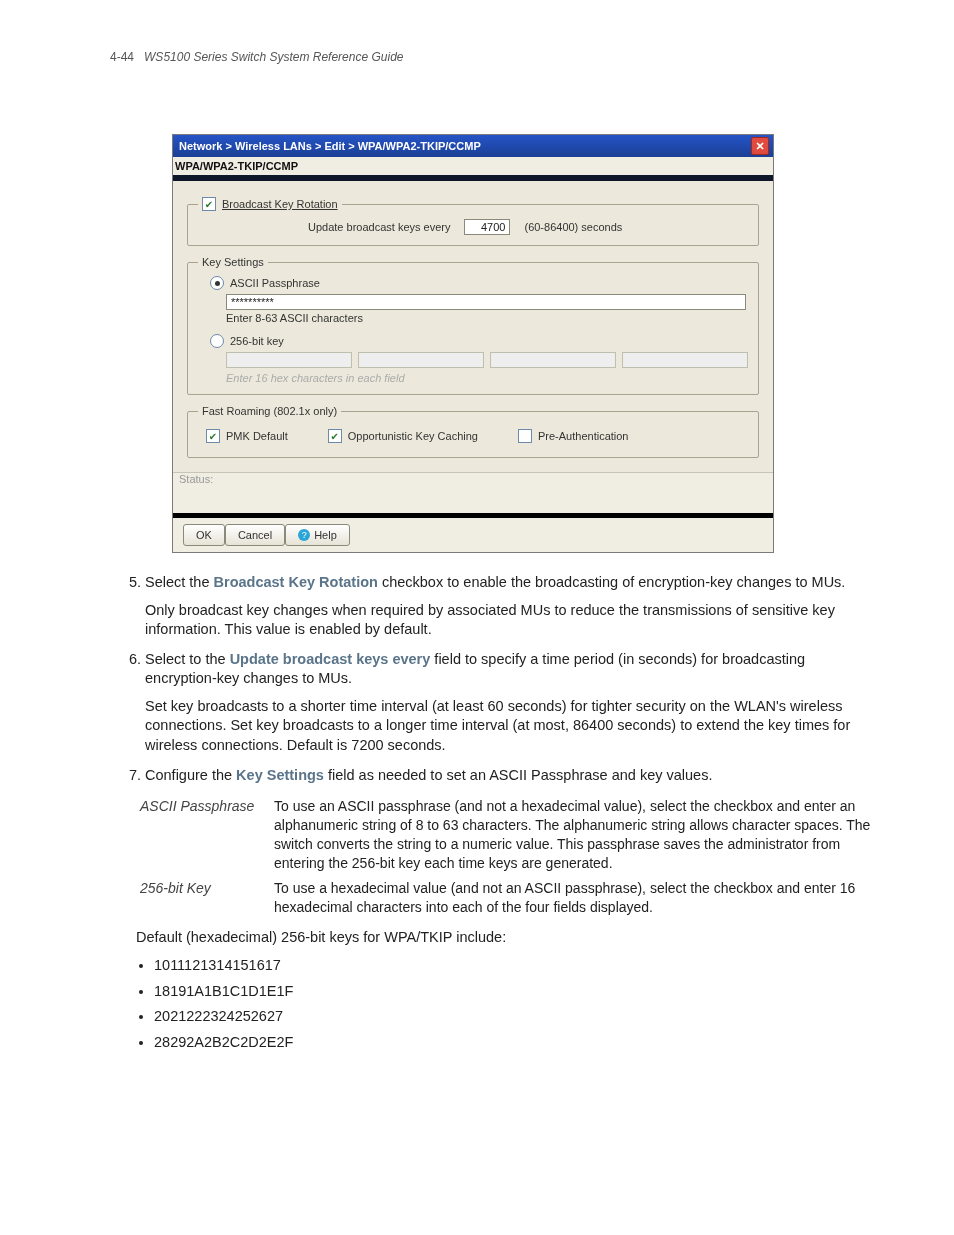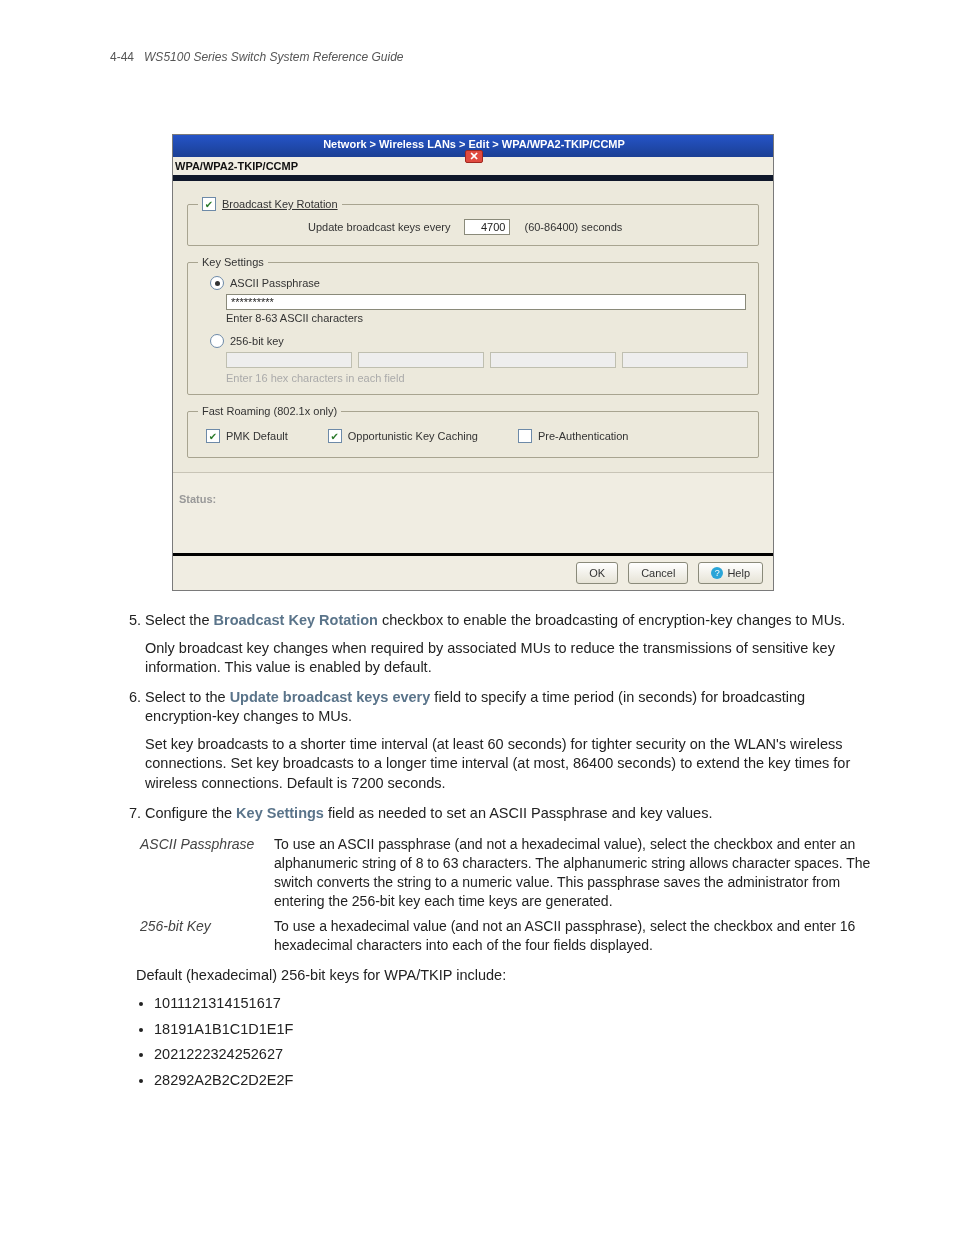--- a/index.html
+++ b/index.html
@@ -32,21 +32,20 @@
   }
   .dialog-title {
     display: flex;
     align-items: center;
     justify-content: space-between;
     background: linear-gradient(#2554c7, #1b3f94);
     color: #fff;
     font-weight: bold;
     padding: 3px 4px 3px 6px;
     height: 16px;
-    flex-direction: column;
   }
   .close-x {
     width: 16px; height: 16px;
     background: #e04a3f;
     border: 1px solid #a02820;
     border-radius: 2px;
     display: flex; align-items: center; justify-content: center;
     color: #fff;
     font-size: 11px;
     line-height: 1;
@@ -99,39 +98,36 @@
     color: #222;
     box-sizing: border-box;
   }
   .input-box.disabled { background: #eee; color: #999; border-color: #bfbfb0;}
   .input-box.right { justify-content: flex-end; }
   .key-grid {
     display: flex; gap: 6px; margin: 4px 0;
   }
   .key-grid .input-box { flex: 1; }
   .hint { color: #333; font-size: 11px; margin-top: 2px; }
-  .hint.disabled { color: #aaa; }
+  .hint.disabled { color: #aaa; font-style: italic; }
   .indent { padding-left: 12px; }
   .fastroam-row { display: flex; gap: 40px; padding: 4px 8px; }
 
   .status-area {
     background: #f0ede2;
     border-top: 1px solid #c8c4b6;
     color: #999;
     font-size: 11px;
-    padding: 20px 6px;
+    padding: 0 6px;
     height: 40px;
-    font-weight: bold;
   }
   .button-bar {
     display: flex;
-    justify-content: flex-end;
-    gap: 10px;
     padding: 6px 10px;
-    border-top: 3px solid #000000;
+    border-top: 5px solid #000000;
     background: #f0ede2;
   }
   .btn {
     border: 1px solid #8a8a7a;
     border-radius: 3px;
     background: linear-gradient(#fff,#e6e3d6);
     padding: 1px 12px;
     font-size: 11px;
     color: #333;
     height: 18px;

